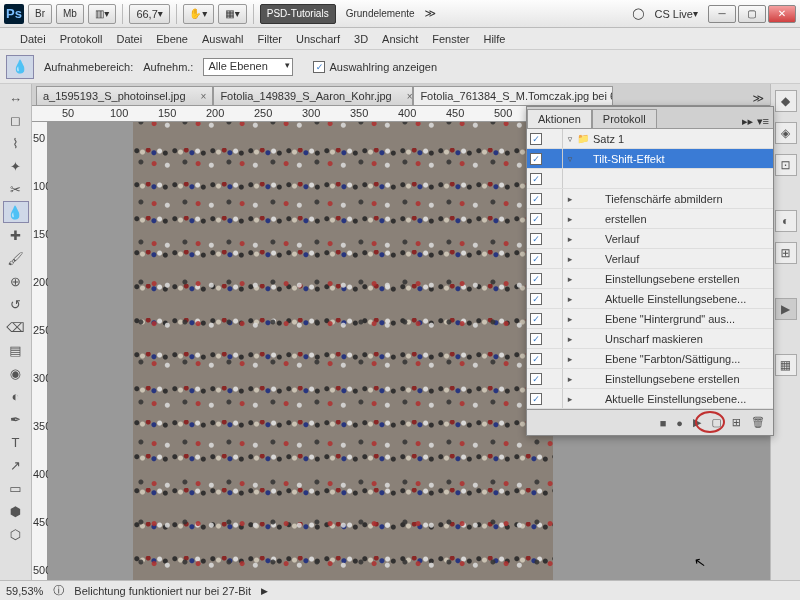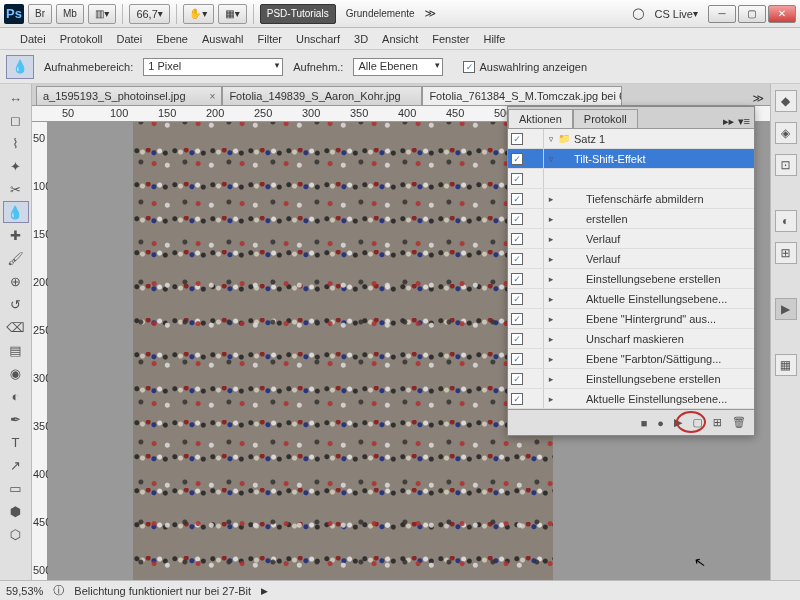--- a/index.html
+++ b/index.html
@@ -17,21 +17,21 @@
 .optbar{height:34px;background:#e8e8e8;display:flex;align-items:center;padding:0 6px;gap:10px;border-bottom:1px solid #ccc}
 .dropdown{background:#fff;border:1px solid #888;padding:1px 18px 1px 4px;height:18px;font-size:11px;position:relative}
 .dropdown::after{content:"▾";position:absolute;right:3px;top:1px;font-size:9px}
 .cb{width:12px;height:12px;border:1px solid #666;background:#fff;display:inline-flex;align-items:center;justify-content:center;font-size:9px;color:#3a7bc8}
 .main{display:flex;height:calc(600px - 28px - 22px - 34px - 20px)}
 .toolbox{width:32px;background:#e0e0e0;border-right:1px solid #bbb;display:flex;flex-direction:column;align-items:center;padding-top:2px;gap:1px}
 .tool{width:26px;height:22px;border:1px solid transparent;display:flex;align-items:center;justify-content:center;font-size:13px;color:#555}
 .tool.active{background:#cfd8e8;border-color:#88a}
 .workarea{flex:1;display:flex;flex-direction:column;background:#d3d3d3;position:relative;overflow:hidden}
 .tabs{height:22px;background:#d0d0d0;display:flex;align-items:flex-end;padding-left:4px;gap:0;border-bottom:1px solid #999}
-.tab{background:linear-gradient(#e8e8e8,#d4d4d4);border:1px solid #999;border-bottom:none;padding:3px 6px;font-size:10px;display:flex;align-items:flex-end;gap:21px;max-width:200px;white-space:nowrap;overflow:hidden}
+.tab{background:linear-gradient(#e8e8e8,#d4d4d4);border:1px solid #999;border-bottom:none;padding:3px 6px;font-size:10px;display:flex;align-items:flex-end;gap:12px;max-width:200px;white-space:nowrap;overflow:hidden}
 .tab.active{background:#eee}
 .tab .x{font-size:10px;color:#666;margin-left:3px}
 .ruler-h{height:16px;background:#f4f4f4;border-bottom:1px solid #999;display:flex;font-size:8px;color:#444;overflow:hidden;position:relative}
 .ruler-h span{position:absolute;top:1px}
 .ruler-v{width:16px;background:#f4f4f4;border-right:1px solid #999;display:flex;flex-direction:column;font-size:8px;color:#444;position:relative}
 .ruler-v span{position:absolute;left:1px;writing-mode:horizontal-tb}
 .canvas-wrap{flex:1;display:flex}
 .canvas{flex:1;background:#999;position:relative;overflow:hidden}
 .photo{position:absolute;left:85px;top:-8px;width:420px;height:500px;background:#8a8178;overflow:hidden}
 .crowd{position:absolute;inset:0;background:
@@ -42,21 +42,21 @@
  radial-gradient(circle at 70% 9%,#e0e0e0 2px,transparent 3px),
  radial-gradient(circle at 85% 15%,#2a2a2a 2px,transparent 3px);
  background-size:38px 34px;opacity:0.92}
 .crowd2{position:absolute;inset:0;background:
  radial-gradient(circle at 18% 20%,#333 2px,transparent 3px),
  radial-gradient(circle at 48% 24%,#b03030 2px,transparent 3px),
  radial-gradient(circle at 78% 28%,#ddd 2px,transparent 3px);
  background-size:44px 40px;opacity:0.85}
 .rpanel{width:30px;background:#e0e0e0;border-left:1px solid #bbb;display:flex;flex-direction:column;align-items:center;padding-top:6px;gap:10px}
 .ricon{width:22px;height:22px;border:1px solid #aaa;background:#ededed;display:flex;align-items:center;justify-content:center;font-size:12px;color:#555}
-.actions-panel{position:absolute;right:45px;top:106px;width:248px;background:#e8e8e8;border:1px solid #888;box-shadow:0 2px 8px rgba(0,0,0,0.3);display:flex;flex-direction:column}
+.actions-panel{position:absolute;right:26px;top:106px;width:248px;background:#e8e8e8;border:1px solid #888;box-shadow:0 2px 8px rgba(0,0,0,0.3);display:flex;flex-direction:column}
 .ap-tabs{height:22px;display:flex;background:#d0d0d0;border-bottom:1px solid #999;align-items:flex-end}
 .ap-tab{padding:3px 10px;font-size:11px;border:1px solid #999;border-bottom:none;background:#d8d8d8}
 .ap-tab.active{background:#e8e8e8}
 .ap-ctl{margin-left:auto;display:flex;gap:4px;padding:0 4px;font-size:10px;color:#666}
 .ap-body{flex:1;background:#efefef;overflow-y:auto;max-height:380px}
 .ap-row{display:flex;align-items:center;height:20px;border-bottom:1px solid #ddd;font-size:11px}
 .ap-row .ck{width:18px;display:flex;justify-content:center}
 .ap-row .md{width:18px;display:flex;justify-content:center;border-right:1px solid #ccc;height:100%;align-items:center}
 .ap-row .ex{width:14px;font-size:9px;color:#555;text-align:center}
 .ap-row .ico{width:14px;font-size:10px}
@@ -108,21 +108,20 @@
   <span>Unscharf</span>
   <span>3D</span>
   <span>Ansicht</span>
   <span>Fenster</span>
   <span>Hilfe</span>
 </div>
 
 <div class="optbar">
   <div class="tool active" style="width:28px;height:24px">💧</div>
   <span>Aufnahmebereich:</span>
-  <div class="dropdown" style="width:140px">1 Pixel</div>
   <span>Aufnehm.:</span>
   <div class="dropdown" style="width:90px">Alle Ebenen</div>
   <div style="display:flex;align-items:center;gap:4px;margin-left:10px">
     <div class="cb">✓</div>
     <span>Auswahlring anzeigen</span>
   </div>
 </div>
 
 <div class="main">
   <div class="toolbox">

